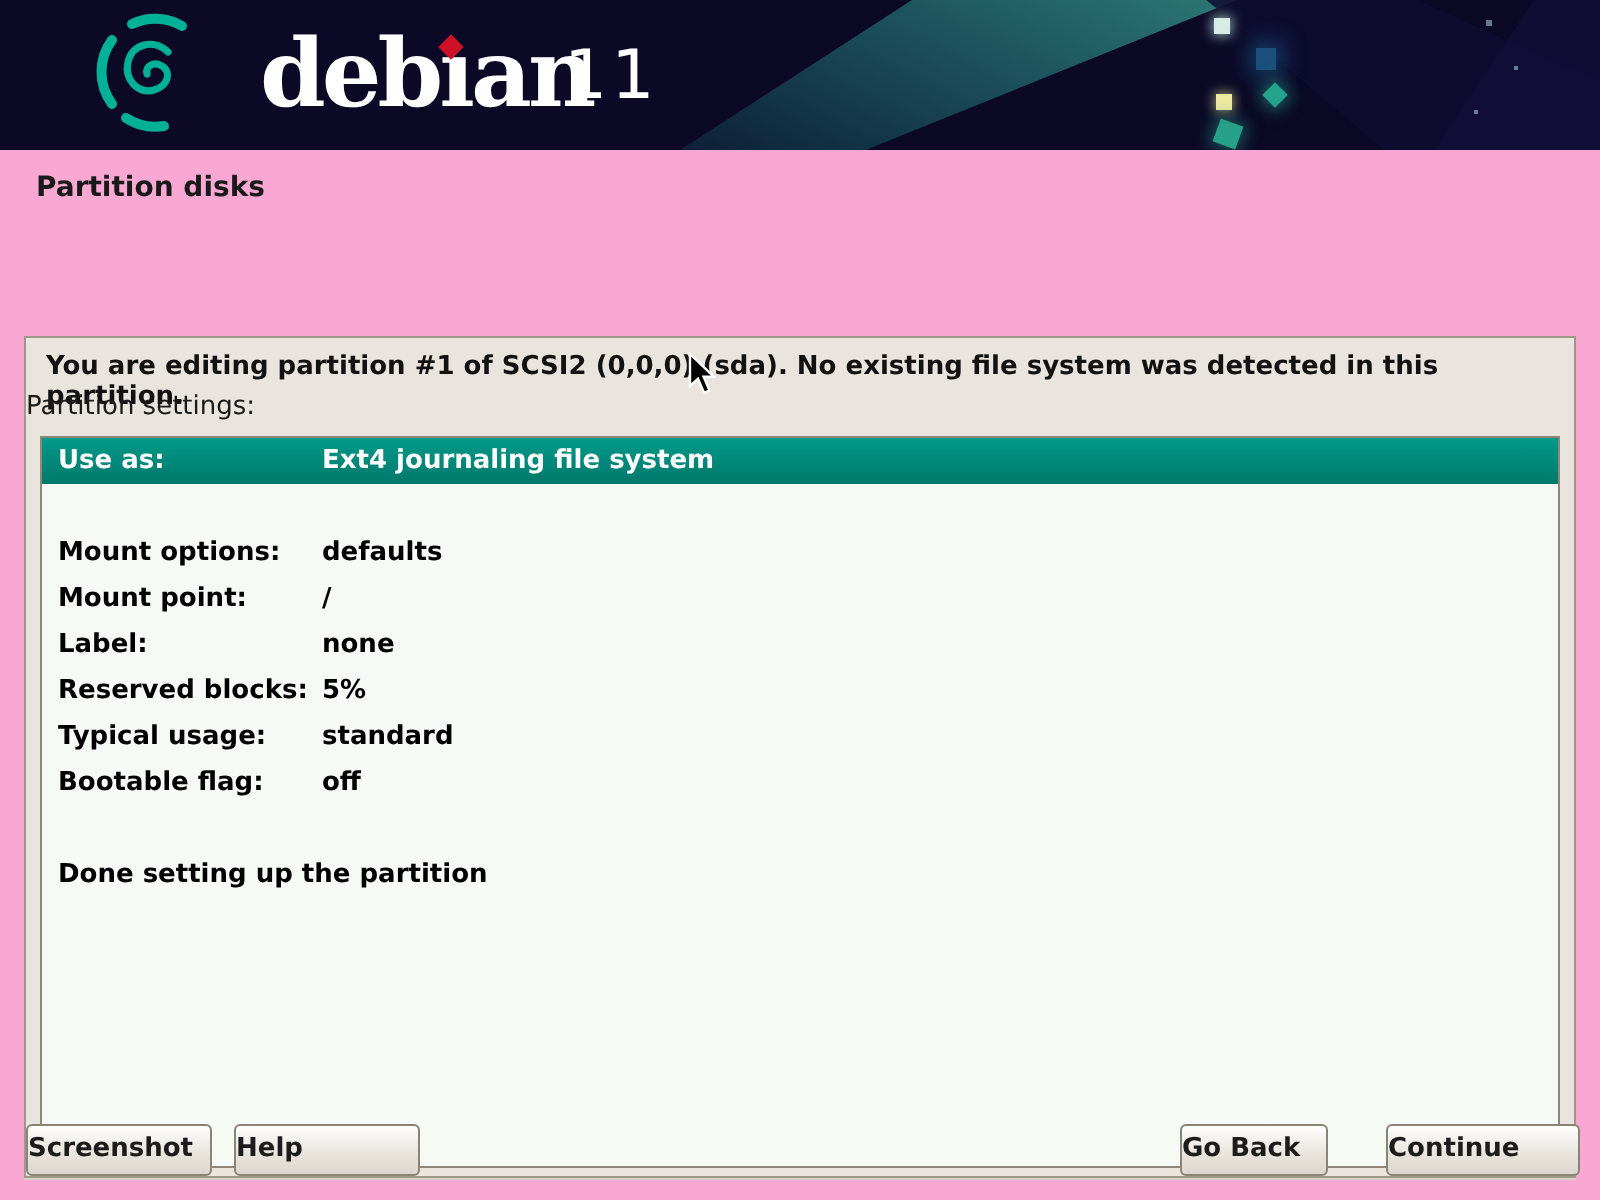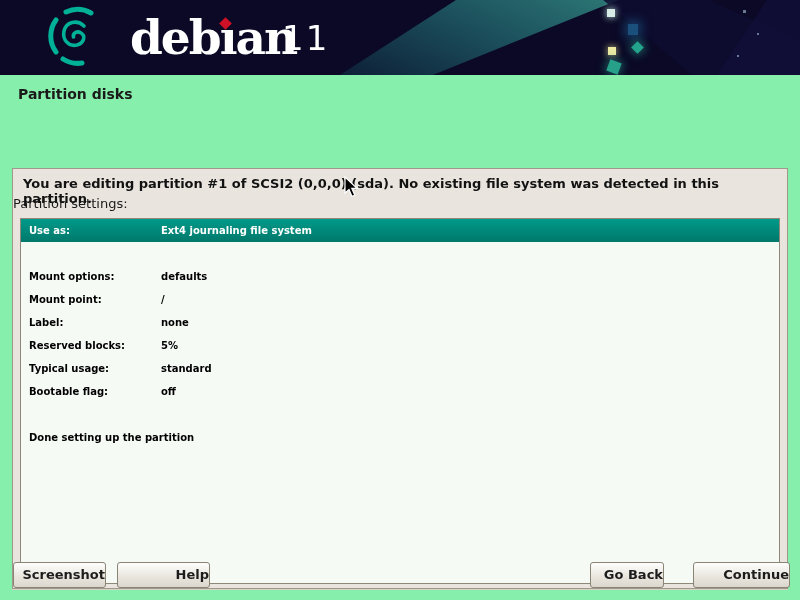--- a/index.html
+++ b/index.html
@@ -1,20 +1,20 @@
 <!DOCTYPE html>
 <html><head>
 <meta charset="utf-8">
 <style>
   * { margin: 0; padding: 0; box-sizing: border-box; }
   html, body { width: 800px; height: 600px; }
   body { font-family: "DejaVu Sans", "Liberation Sans", sans-serif; }
   #screen {
     position: relative; width: 800px; height: 600px;
-    background: #86efac; overflow: hidden;
+    background: #f9a8d4; overflow: hidden;
   }
 
   
   .header {
     position: absolute; left: 0; top: 0; width: 800px; height: 75px;
     background: #0b0926; overflow: hidden;
   }
   .deco-a {
     position: absolute; left: 340px; top: 0; width: 290px; height: 75px;
     background: linear-gradient(205deg, #2f7f7b 0%, #1d5560 45%, #0d2038 100%);
@@ -83,41 +83,41 @@
   .info-sublabel {
     position: absolute; left: 0; top: 27px;
     font-size: 13px; color: #1a1a1a;
   }
   .list-box {
     position: absolute; left: 7px; top: 49px; width: 760px; height: 366px;
     background: #f5faf5; border: 1px solid #8f8879; overflow: hidden;
   }
   .list-row {
     position: relative; height: 23px; line-height: 23px;
-    font-size: 10px; font-weight: bold; color: #000000;
+    font-size: 13px; font-weight: bold; color: #000000;
     cursor: default; white-space: nowrap;
   }
   .list-row .row-label { position: absolute; left: 8px; }
   .list-row .row-value { position: absolute; left: 140px; }
   .list-row.selected {
     background: linear-gradient(#019a89, #00786b);
     color: #ffffff;
   }
 
   
   .cursor { position: absolute; left: 344px; top: 176px; width: 14px; height: 22px; }
 
   
   .btn {
     position: absolute; top: 562px; height: 26px;
     background: linear-gradient(#fefefd, #e8e4dc 60%, #dcd7ce);
     border: 1px solid #898476; border-radius: 3px;
     font-family: "DejaVu Sans", sans-serif;
     font-size: 13px; font-weight: bold; color: #1c1c1c;
-    text-align: right; line-height: 24px; cursor: default;
+    text-align: left; line-height: 24px; cursor: default;
   }
   .btn-screenshot { left: 13px;  width: 93px; }
   .btn-help       { left: 117px; width: 93px; }
   .btn-goback     { left: 590px; width: 74px; }
   .btn-continue   { left: 693px; width: 97px; }
 </style>
 </head>
 <body>
 
 <div id="screen">

